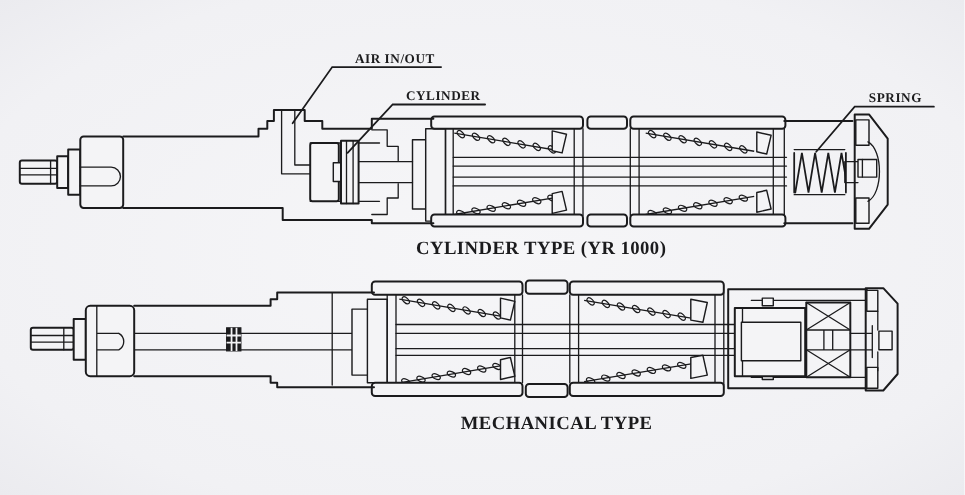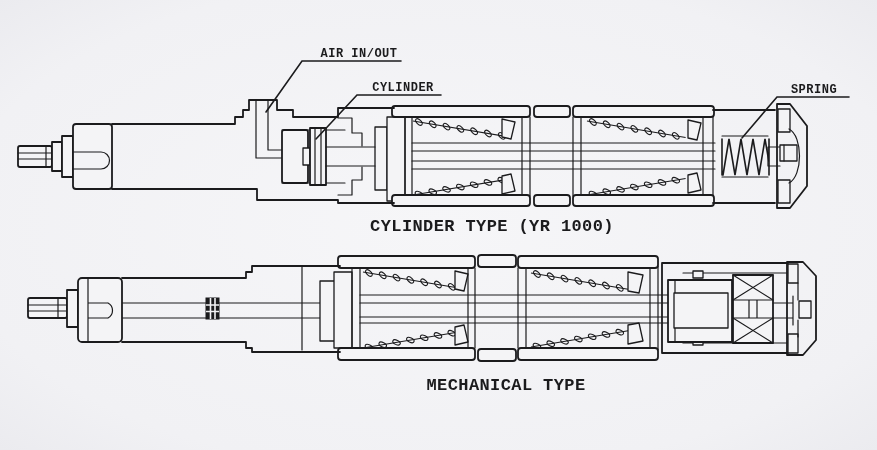--- a/index.html
+++ b/index.html
@@ -1,19 +1,19 @@
 <!DOCTYPE html>
 <html><head>
 <meta charset="utf-8">
 <style>
   html,body{margin:0;padding:0;}
   .screen{
     width:877px;height:450px;position:relative;overflow:hidden;
     background:radial-gradient(ellipse at center,#f6f6f8 0%,#f1f1f4 78%,#ebebef 100%);
-    font-family:Liberation Mono, monospace;
+    font-family:Liberation Serif, serif;
   }
   svg{position:absolute;left:0;top:0;}
   .ln{fill:none;stroke:#1b1b1d;stroke-width:1.8;stroke-linejoin:round;stroke-linecap:round;}
   .tn{fill:none;stroke:#1b1b1d;stroke-width:1.2;stroke-linejoin:round;stroke-linecap:round;}
   .fillpart{fill:#f4f4f6;stroke:#1b1b1d;stroke-width:1.8;stroke-linejoin:round;}
   .fillthin{fill:#f4f4f6;stroke:#1b1b1d;stroke-width:1.3;stroke-linejoin:round;}
   .dark{fill:#1b1b1d;stroke:#1b1b1d;stroke-width:1;}
   .white-ln{stroke:#f2f2f4;stroke-width:1.6;fill:none;}
   .leader{fill:none;stroke:#1b1b1d;stroke-width:1.6;stroke-linecap:round;}
   .callout{font-size:12px;font-weight:bold;letter-spacing:.5px;fill:#1b1b1d;}

